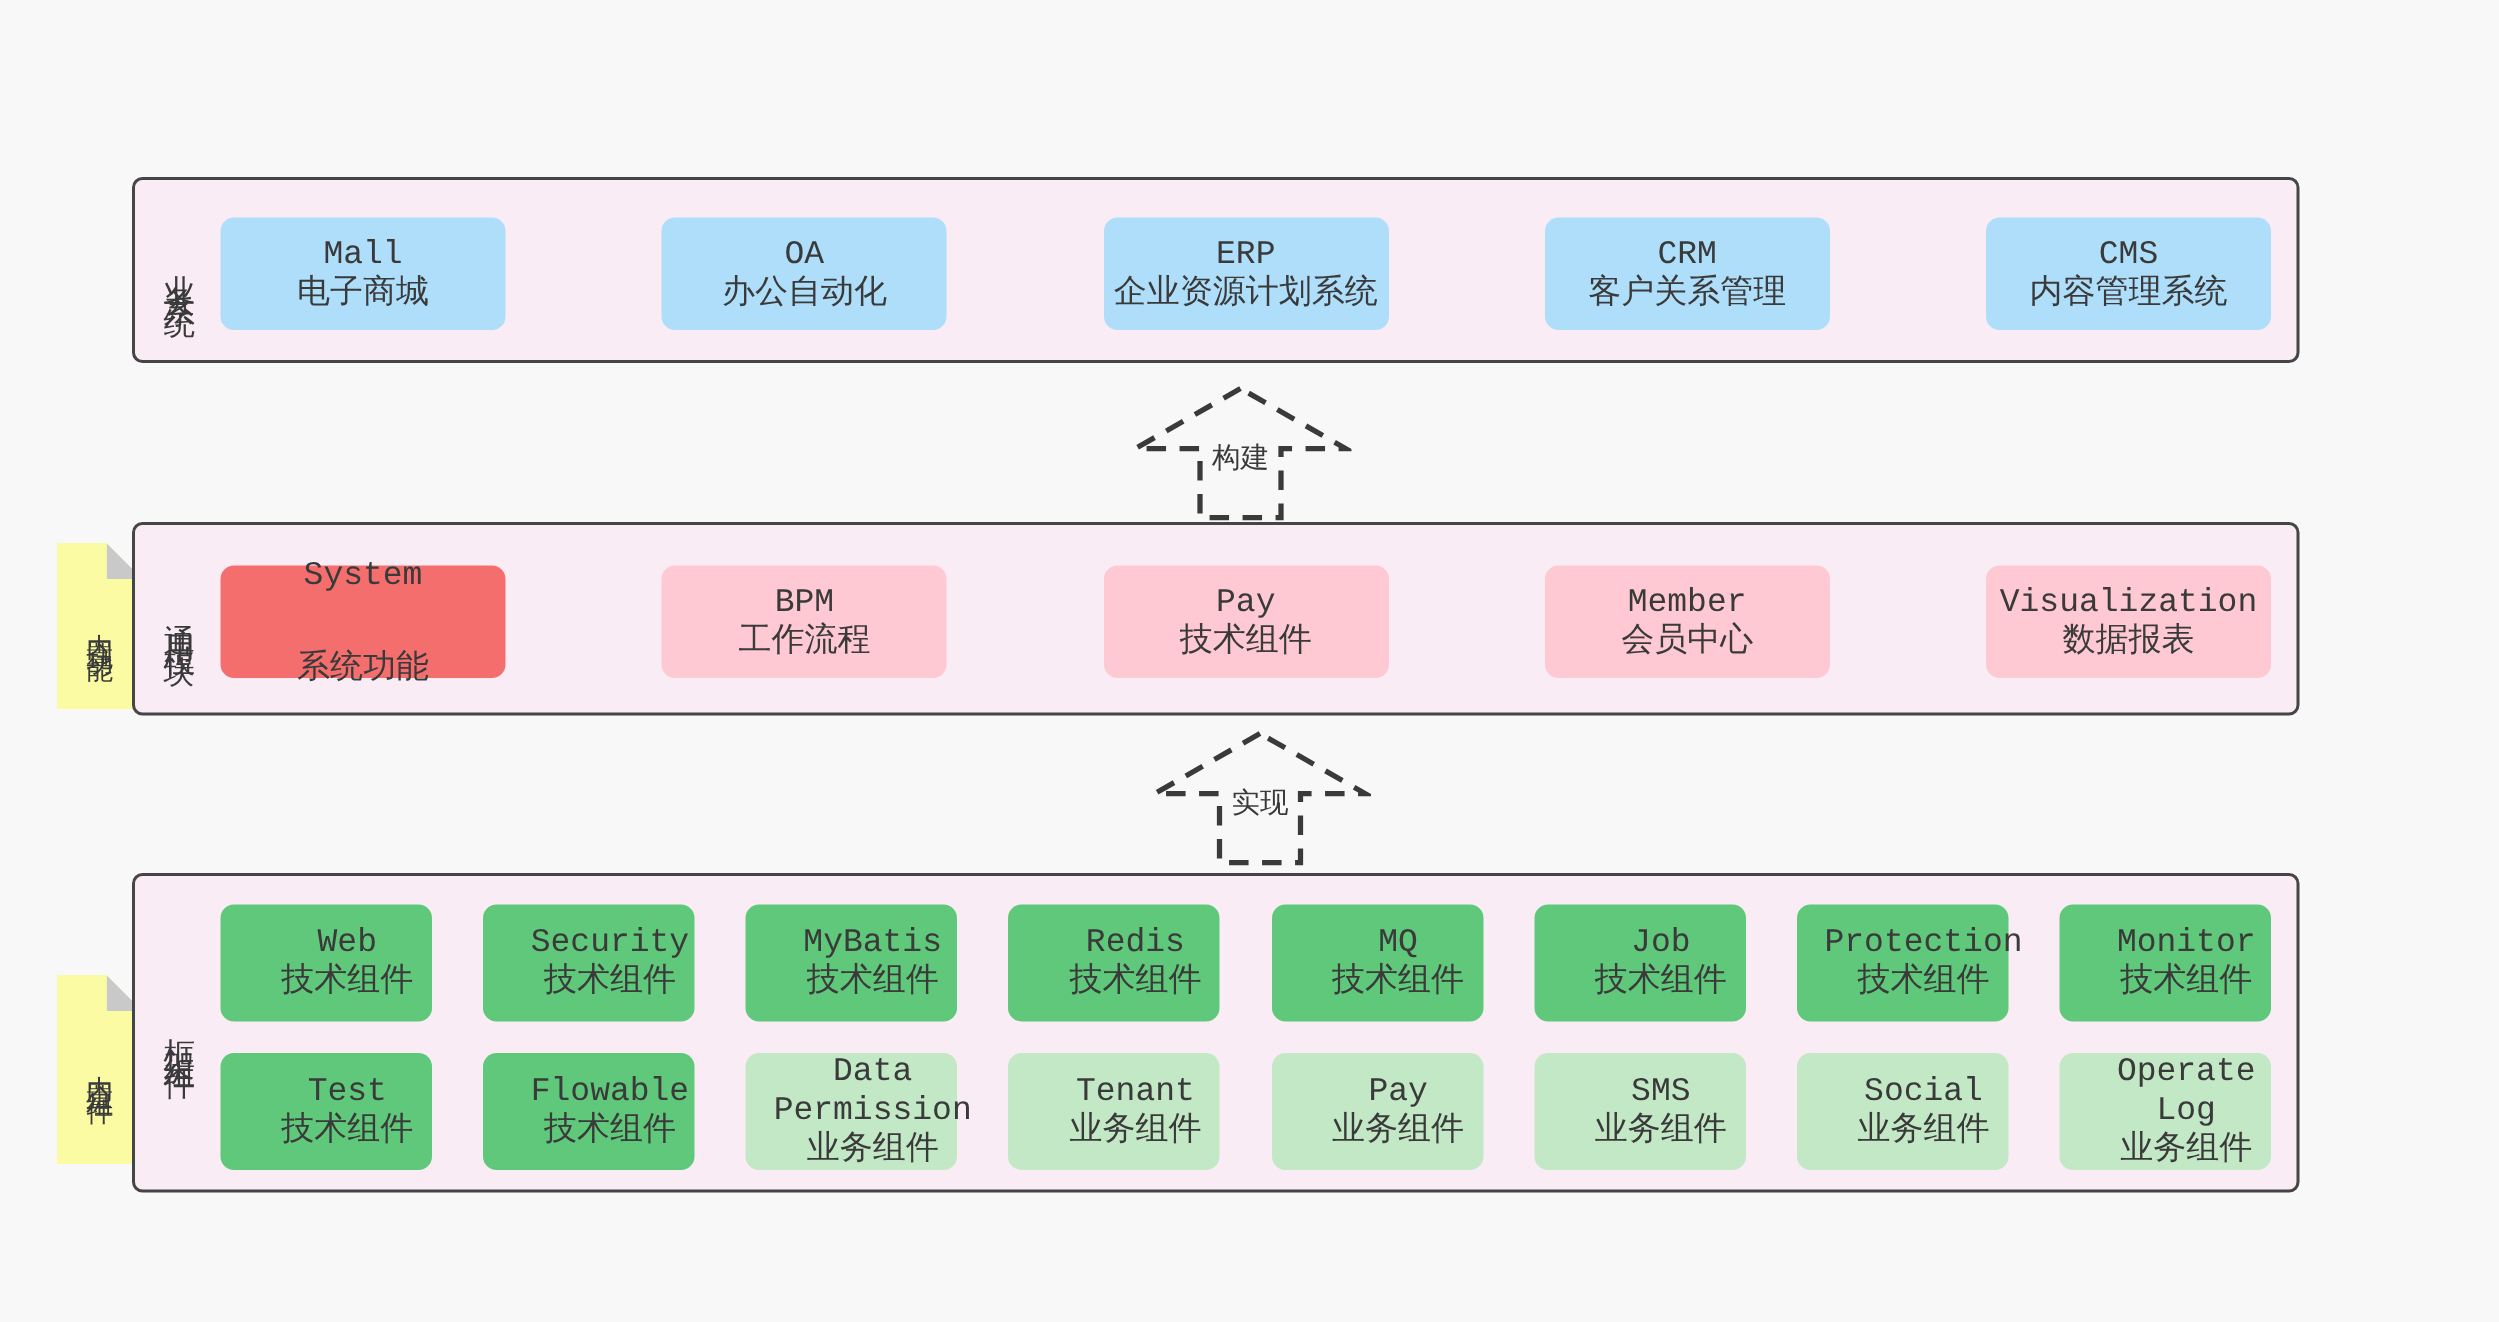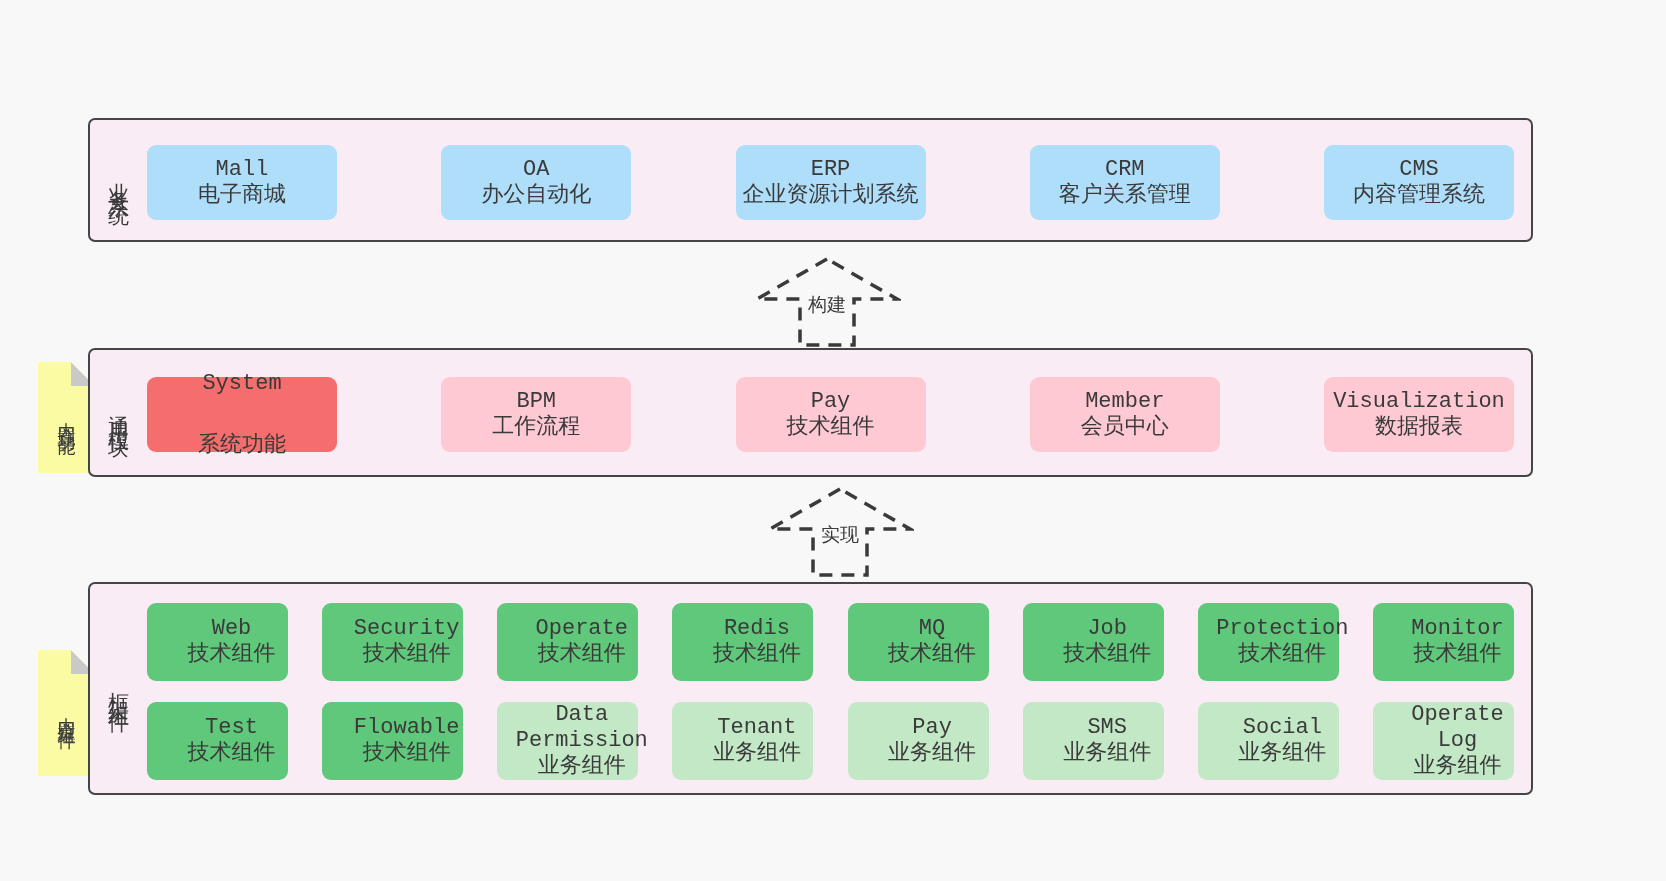--- a/index.html
+++ b/index.html
@@ -138,21 +138,21 @@
     <div class="boxes p3-row-a">
       <div class="box box-n green">
         <div>Web</div>
         <div>技术组件</div>
       </div>
       <div class="box box-n green">
         <div>Security</div>
         <div>技术组件</div>
       </div>
       <div class="box box-n green">
-        <div>Operate</div>
+        <div>MyBatis</div>
         <div>技术组件</div>
       </div>
       <div class="box box-n green">
         <div>Redis</div>
         <div>技术组件</div>
       </div>
       <div class="box box-n green">
         <div>MQ</div>
         <div>技术组件</div>
       </div>

